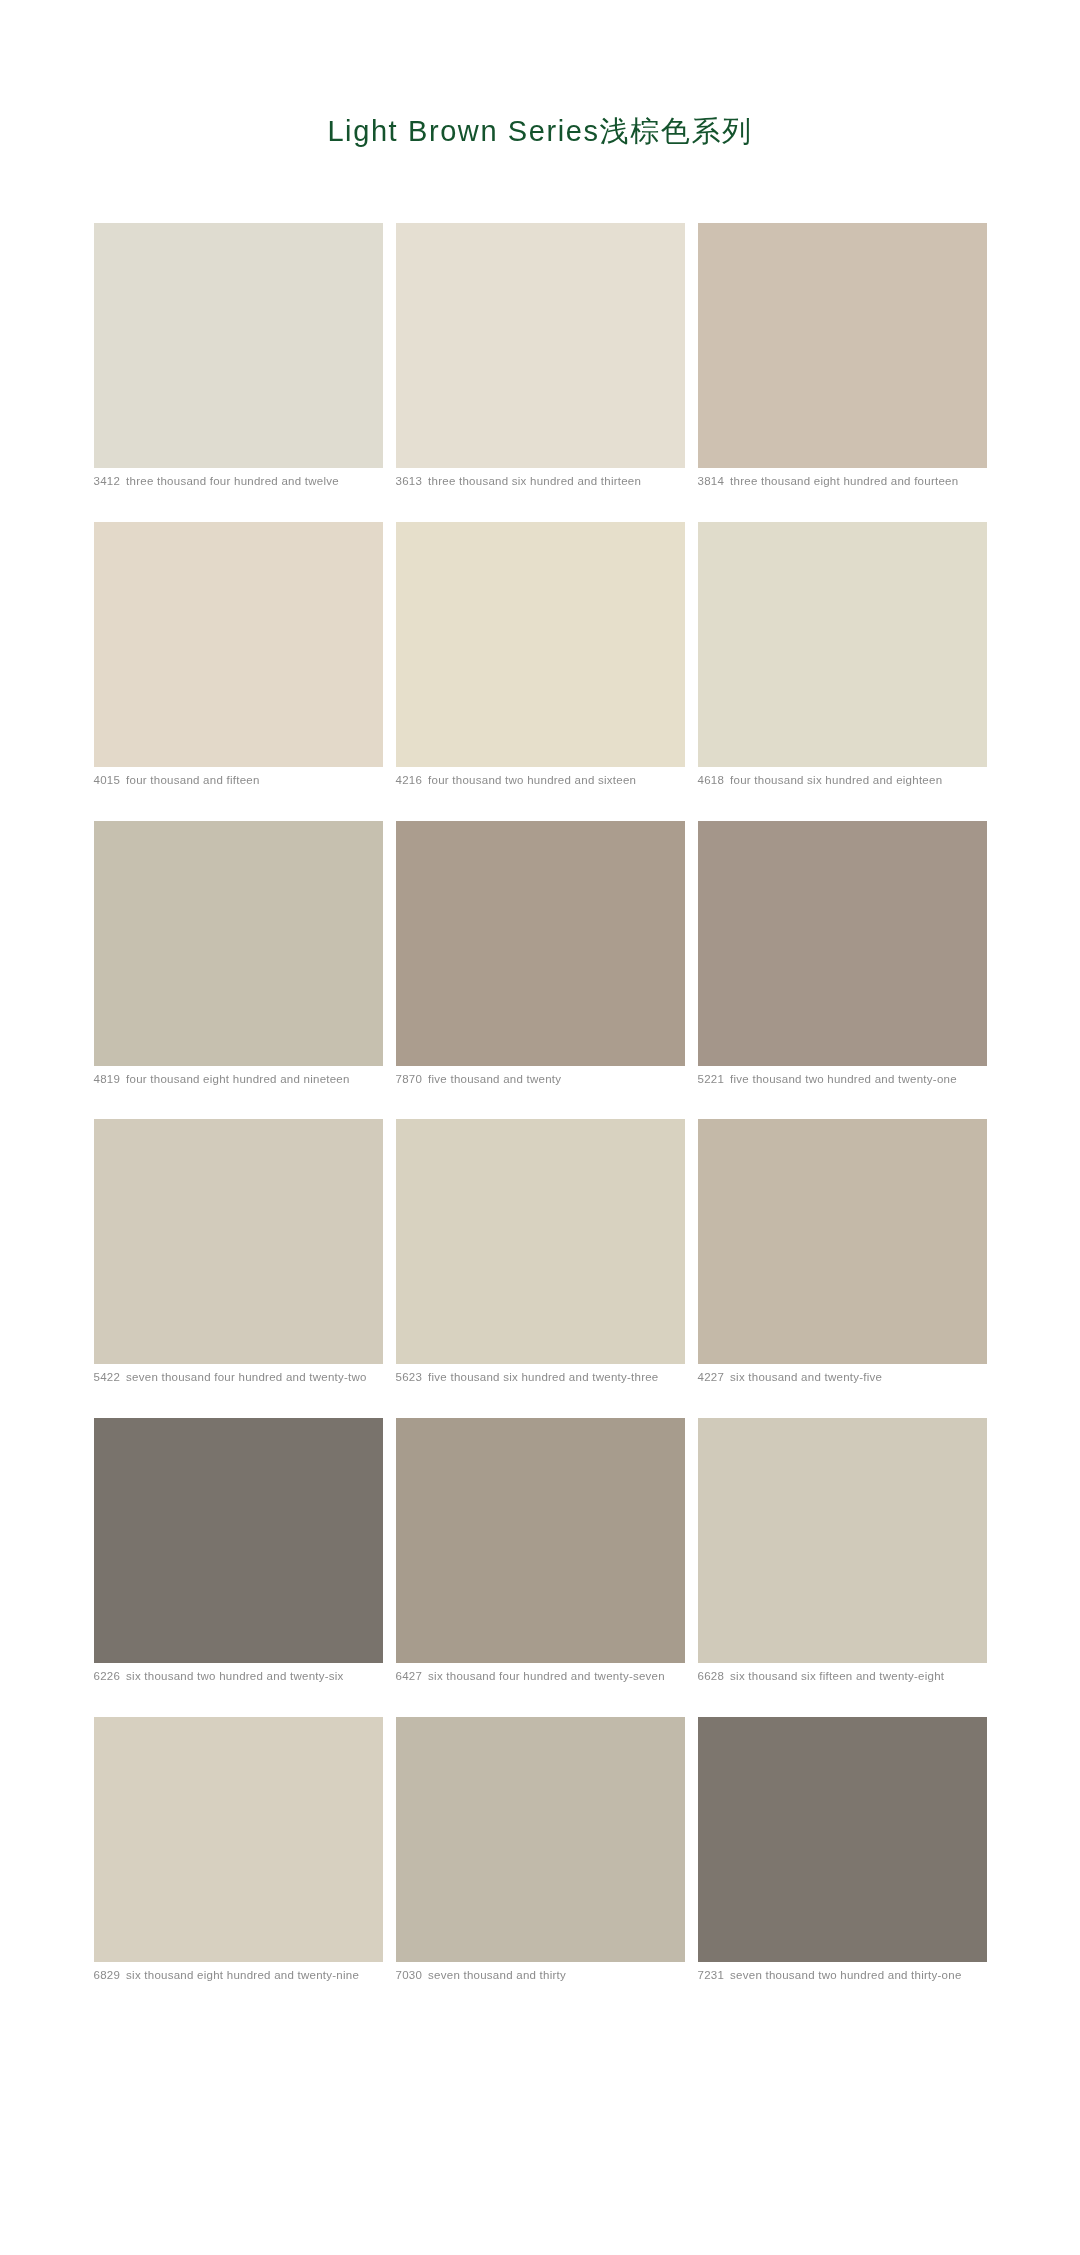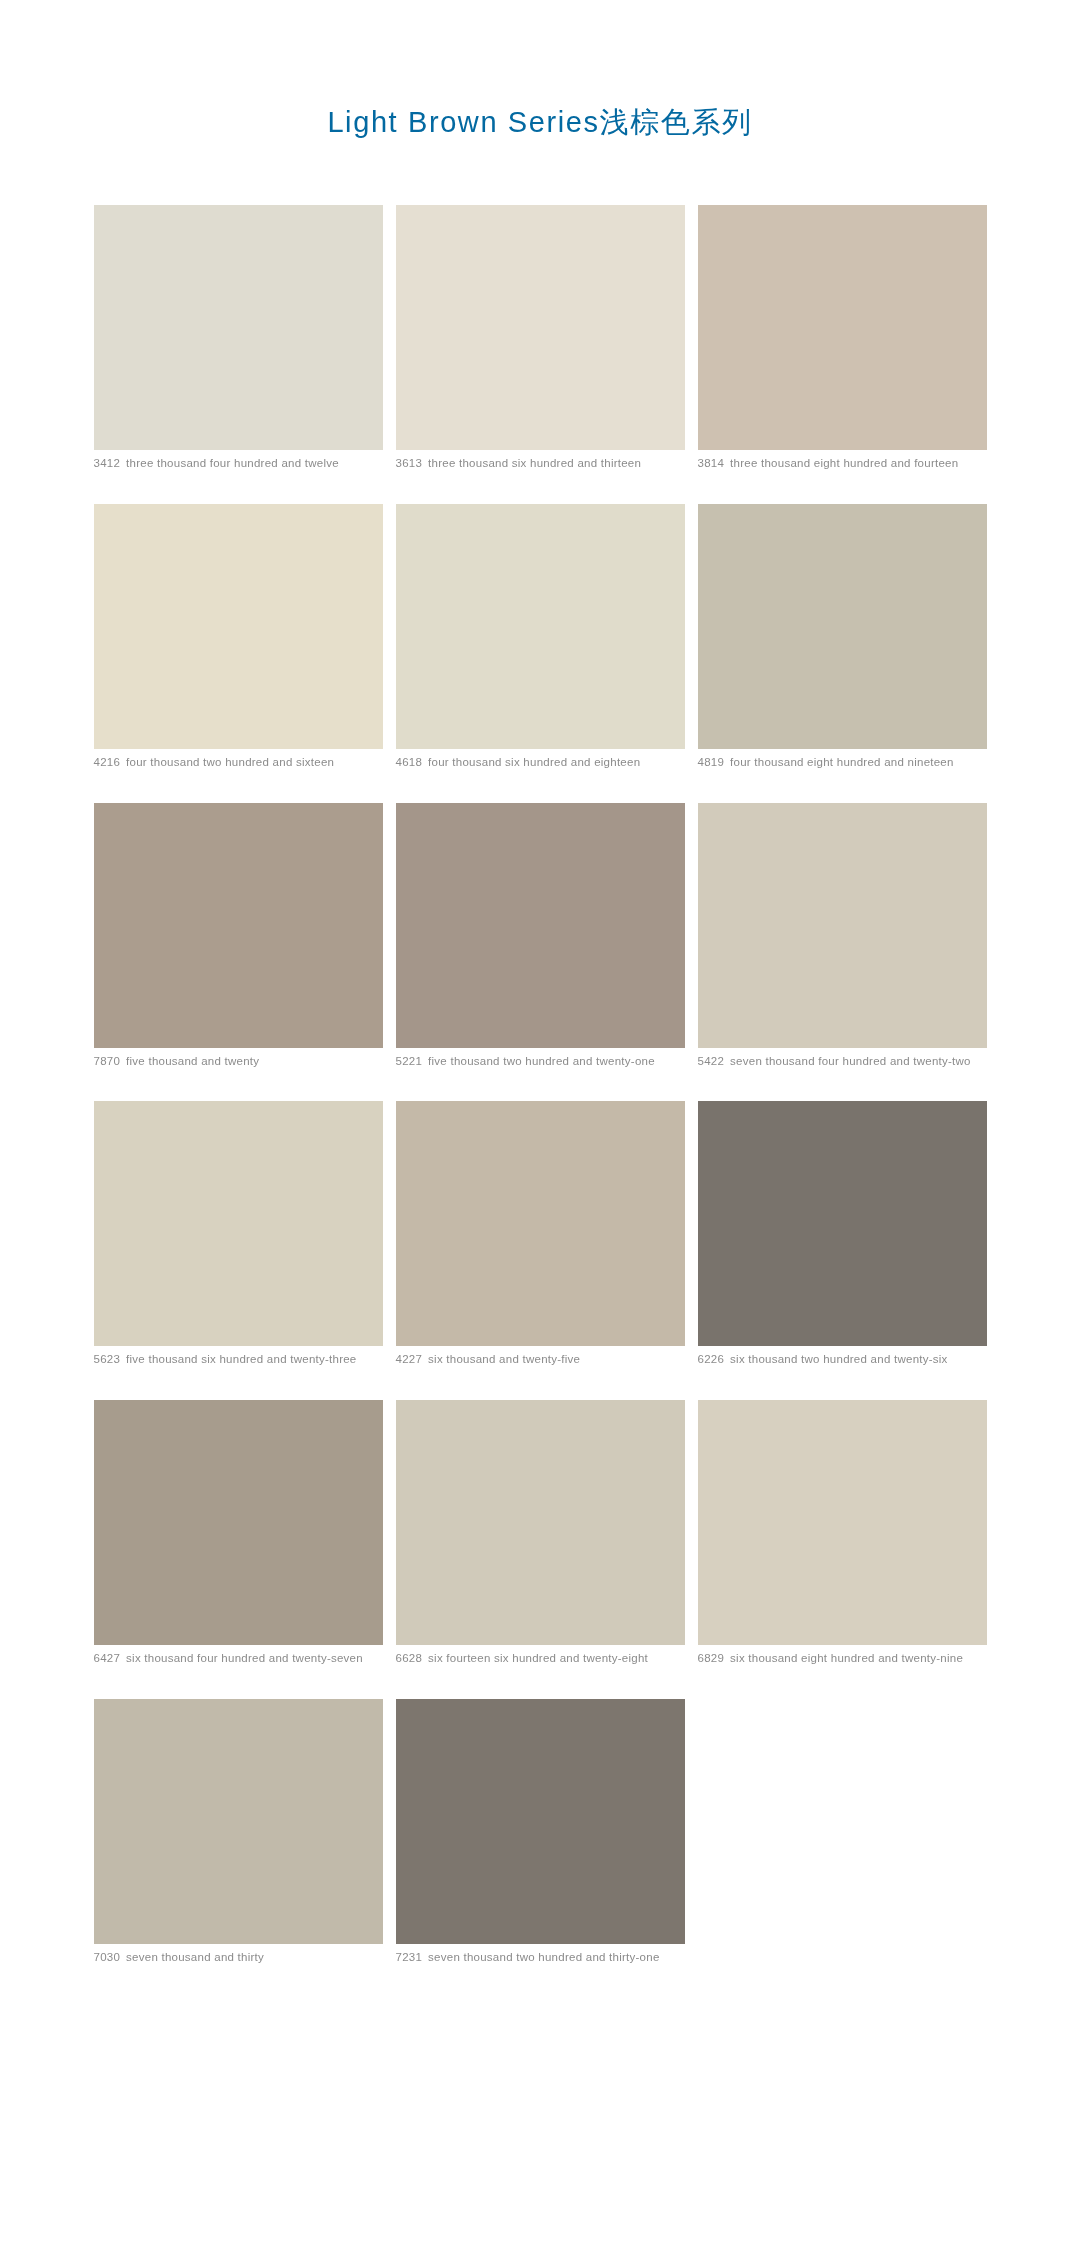--- a/index.html
+++ b/index.html
@@ -19,22 +19,22 @@
     width: 1080px;
     min-height: 2255px;
     box-sizing: border-box;
     background: #ffffff;
   }
   .page-title {
     text-align: center;
     font-size: 29px;
     font-weight: 400;
     letter-spacing: 1.6px;
-    color: #0369a1;
-    margin: 8px;
+    color: #14532d;
+    margin: 17px;
     padding-top: 100px;
     line-height: 1;
   }
   .swatch-grid {
     display: grid;
     grid-template-columns: repeat(3, 289px);
     column-gap: 13px;
     row-gap: 33px;
     justify-content: center;
     padding-top: 60px;
@@ -79,20 +79,24 @@
       </div>
       <div class="swatch-cell">
         <div class="swatch-chip" title="3613" style="background-color: rgb(229, 223, 210);"></div>
         <div class="swatch-caption"><span class="code">3613</span><span class="name">three thousand six hundred and thirteen</span></div>
       </div>
       <div class="swatch-cell">
         <div class="swatch-chip" title="3814" style="background-color: rgb(206, 193, 177);"></div>
         <div class="swatch-caption"><span class="code">3814</span><span class="name">three thousand eight hundred and fourteen</span></div>
       </div>
       <div class="swatch-cell">
+        <div class="swatch-chip" title="4015" style="background-color: rgb(227, 217, 201);"></div>
+        <div class="swatch-caption"><span class="code">4015</span><span class="name">four thousand and fifteen</span></div>
+      </div>
+      <div class="swatch-cell">
         <div class="swatch-chip" title="4216" style="background-color: rgb(230, 223, 203);"></div>
         <div class="swatch-caption"><span class="code">4216</span><span class="name">four thousand two hundred and sixteen</span></div>
       </div>
       <div class="swatch-cell">
         <div class="swatch-chip" title="4618" style="background-color: rgb(224, 220, 203);"></div>
         <div class="swatch-caption"><span class="code">4618</span><span class="name">four thousand six hundred and eighteen</span></div>
       </div>
       <div class="swatch-cell">
         <div class="swatch-chip" title="4819" style="background-color: rgb(198, 192, 175);"></div>
         <div class="swatch-caption"><span class="code">4819</span><span class="name">four thousand eight hundred and nineteen</span></div>
@@ -120,21 +124,21 @@
       <div class="swatch-cell">
         <div class="swatch-chip" title="6226" style="background-color: rgb(121, 115, 108);"></div>
         <div class="swatch-caption"><span class="code">6226</span><span class="name">six thousand two hundred and twenty-six</span></div>
       </div>
       <div class="swatch-cell">
         <div class="swatch-chip" title="6427" style="background-color: rgb(167, 156, 141);"></div>
         <div class="swatch-caption"><span class="code">6427</span><span class="name">six thousand four hundred and twenty-seven</span></div>
       </div>
       <div class="swatch-cell">
         <div class="swatch-chip" title="6628" style="background-color: rgb(208, 202, 186);"></div>
-        <div class="swatch-caption"><span class="code">6628</span><span class="name">six fourteen six hundred and twenty-eight</span></div>
+        <div class="swatch-caption"><span class="code">6628</span><span class="name">six thousand six fifteen and twenty-eight</span></div>
       </div>
       <div class="swatch-cell">
         <div class="swatch-chip" title="6829" style="background-color: rgb(215, 208, 192);"></div>
         <div class="swatch-caption"><span class="code">6829</span><span class="name">six thousand eight hundred and twenty-nine</span></div>
       </div>
       <div class="swatch-cell">
         <div class="swatch-chip" title="7030" style="background-color: rgb(193, 186, 170);"></div>
         <div class="swatch-caption"><span class="code">7030</span><span class="name">seven thousand and thirty</span></div>
       </div>
       <div class="swatch-cell">

